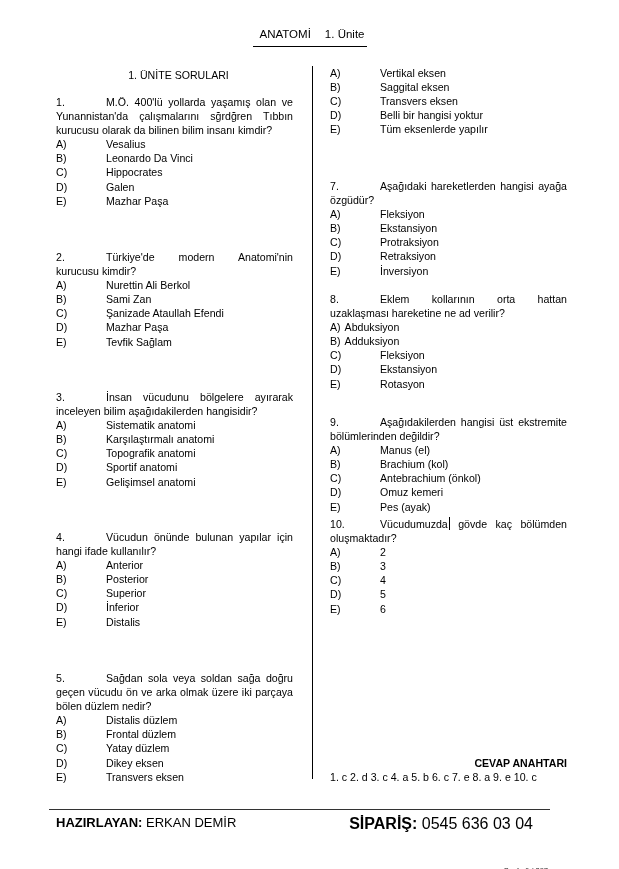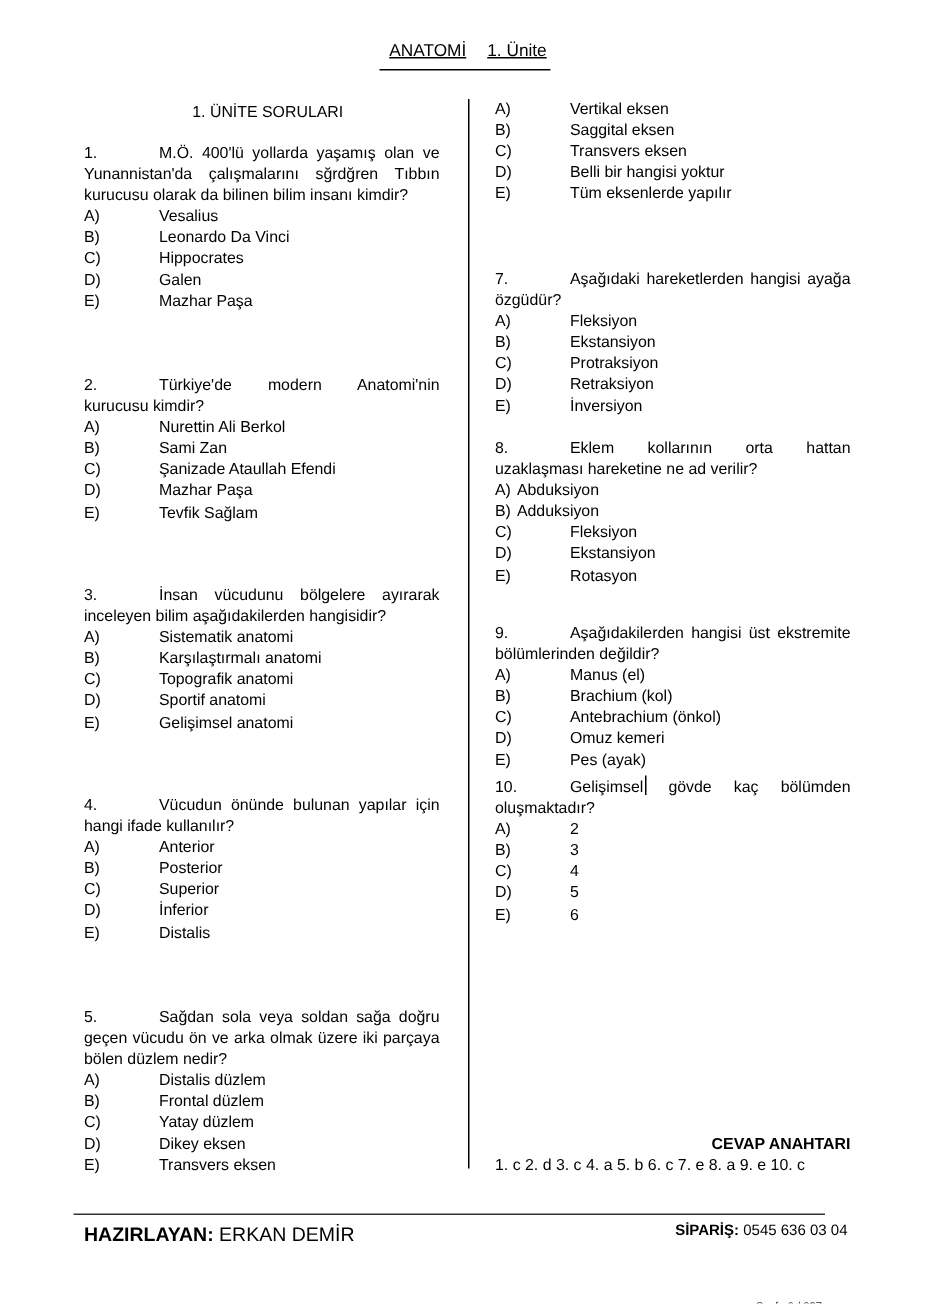--- a/index.html
+++ b/index.html
@@ -12,21 +12,20 @@
   }
   .header {
     position: absolute;
     left: 256px; top: 28px;
     width: 112px;
     height: 18px;
     font-size: 11.5px;
     display: flex;
     gap: 14px;
     justify-content: center;
-    text-decoration: underline;
   }
   .header-rule {
     position: absolute;
     left: 253px; top: 46px;
     width: 114px; height: 1px;
     background: #000;
   }
   .col-divider {
     position: absolute;
     left: 312px; top: 66px;
@@ -65,21 +64,21 @@
   .answer-key .title { font-weight: bold; text-align: right; }
   .footer-rule {
     position: absolute; left: 49px; top: 809px; width: 501px; height: 1px;
     background: #333;
   }
   .footer-left {
     position: absolute; left: 56px; top: 815px; font-size: 13px; font-weight: bold;
   }
   .footer-left .name { font-weight: normal; }
   .footer-right {
-    position: absolute; right: 54px; top: 815px; font-size: 10px;
+    position: absolute; right: 86px; top: 815px; font-size: 16px;
   }
   .footer-right .lbl { font-weight: bold; }
   .page-num {
     position: absolute; right: 71px; top: 838px; font-size: 7.5px; color: #222; margin-top: 28px;
   }
 </style>
 </head>
 <body>
 
 <div class="header">
@@ -305,21 +304,21 @@
         <span class="opt-letter">D)</span>
         <span>Omuz kemeri</span>
       </div>
     <div class="opt">
         <span class="opt-letter">E)</span>
         <span>Pes (ayak)</span>
       </div>
   </div>
 
   <div class="q" style="top:451px">
-    <div class="q-text"><span class="q-num">10.</span><span>Gelişimsel</span><span class="cursor"></span><span> gövde kaç bölümden oluşmaktadır?</span></div>
+    <div class="q-text"><span class="q-num">10.</span><span>Vücudumuzda</span><span class="cursor"></span><span> gövde kaç bölümden oluşmaktadır?</span></div>
     <div class="opt">
         <span class="opt-letter">A)</span>
         <span>2</span>
       </div>
     <div class="opt">
         <span class="opt-letter">B)</span>
         <span>3</span>
       </div>
     <div class="opt">
         <span class="opt-letter">C)</span>

